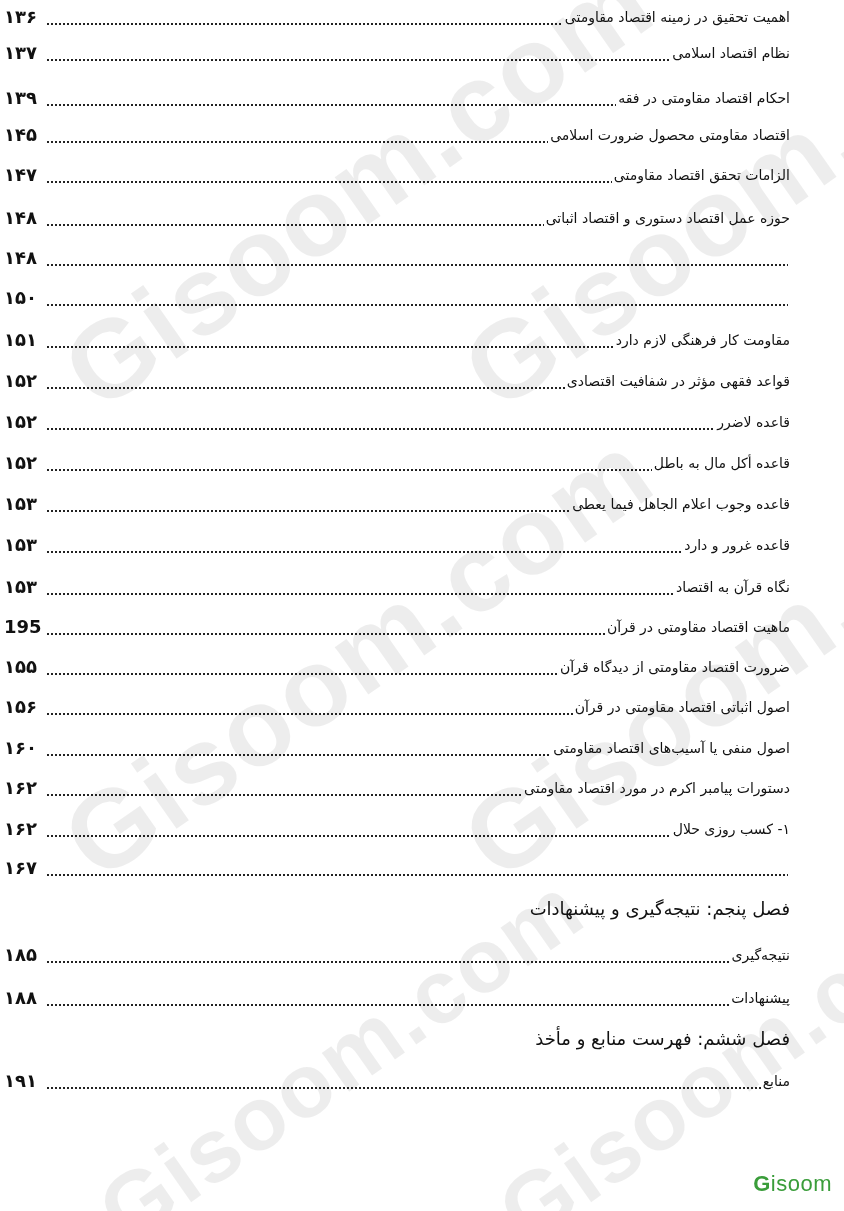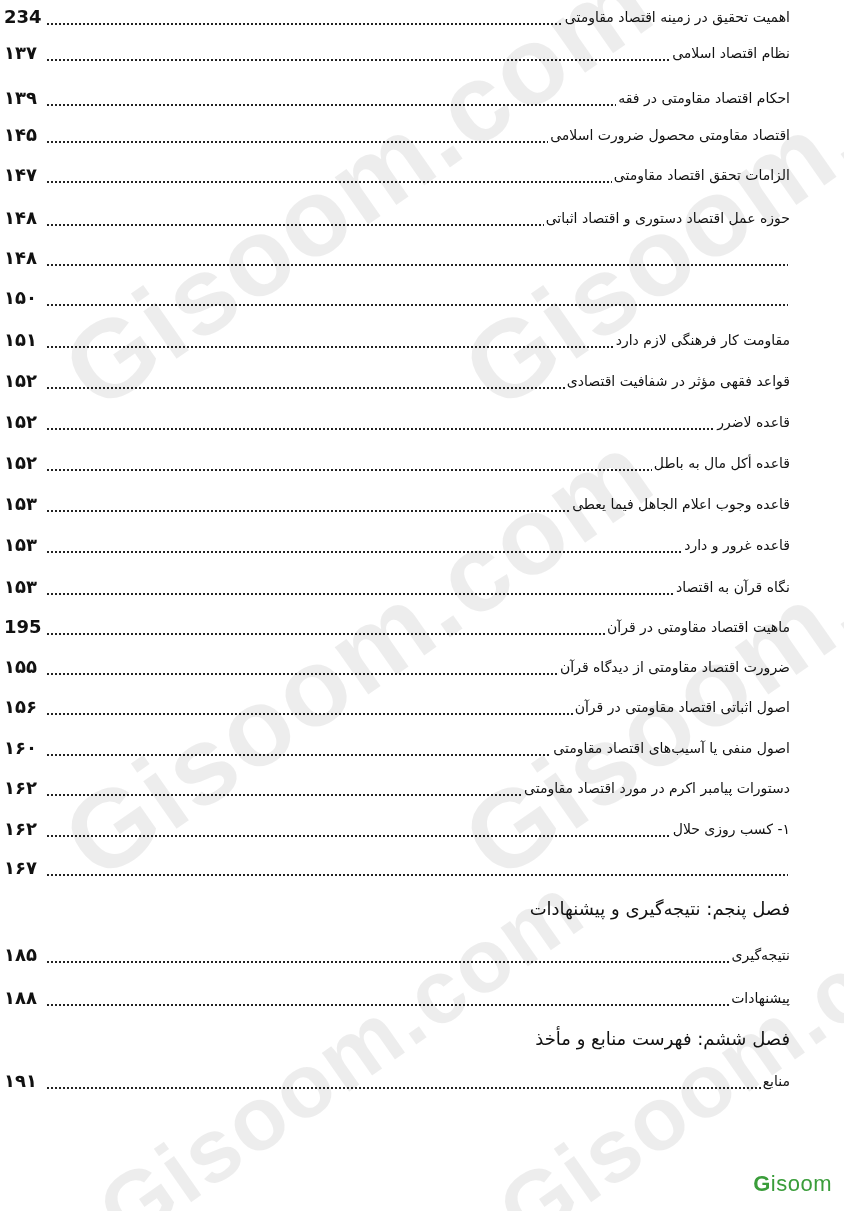--- a/index.html
+++ b/index.html
@@ -107,21 +107,21 @@
   <div class="wm" style="left:440px; top:800px; font-size:110px;">Gisoom.com</div>
   <div class="wm" style="left:80px; top:1180px; font-size:90px;">Gisoom.com</div>
   <div class="wm" style="left:480px; top:1180px; font-size:90px;">Gisoom.com</div>
 </div>
 
 <div class="toc">
 
   <div class="toc-row" style="top:2px">
     <span class="toc-title">اهمیت تحقیق در زمینه اقتصاد مقاومتی</span>
     <span class="toc-dots"></span>
-    <span class="toc-page">234</span>
+    <span class="toc-page">۱۳۶</span>
   </div>
   <div class="toc-row" style="top:38px">
     <span class="toc-title">نظام اقتصاد اسلامی</span>
     <span class="toc-dots"></span>
     <span class="toc-page">۱۳۷</span>
   </div>
   <div class="toc-row" style="top:83px">
     <span class="toc-title">احکام اقتصاد مقاومتی در فقه</span>
     <span class="toc-dots"></span>
     <span class="toc-page">۱۳۹</span>

